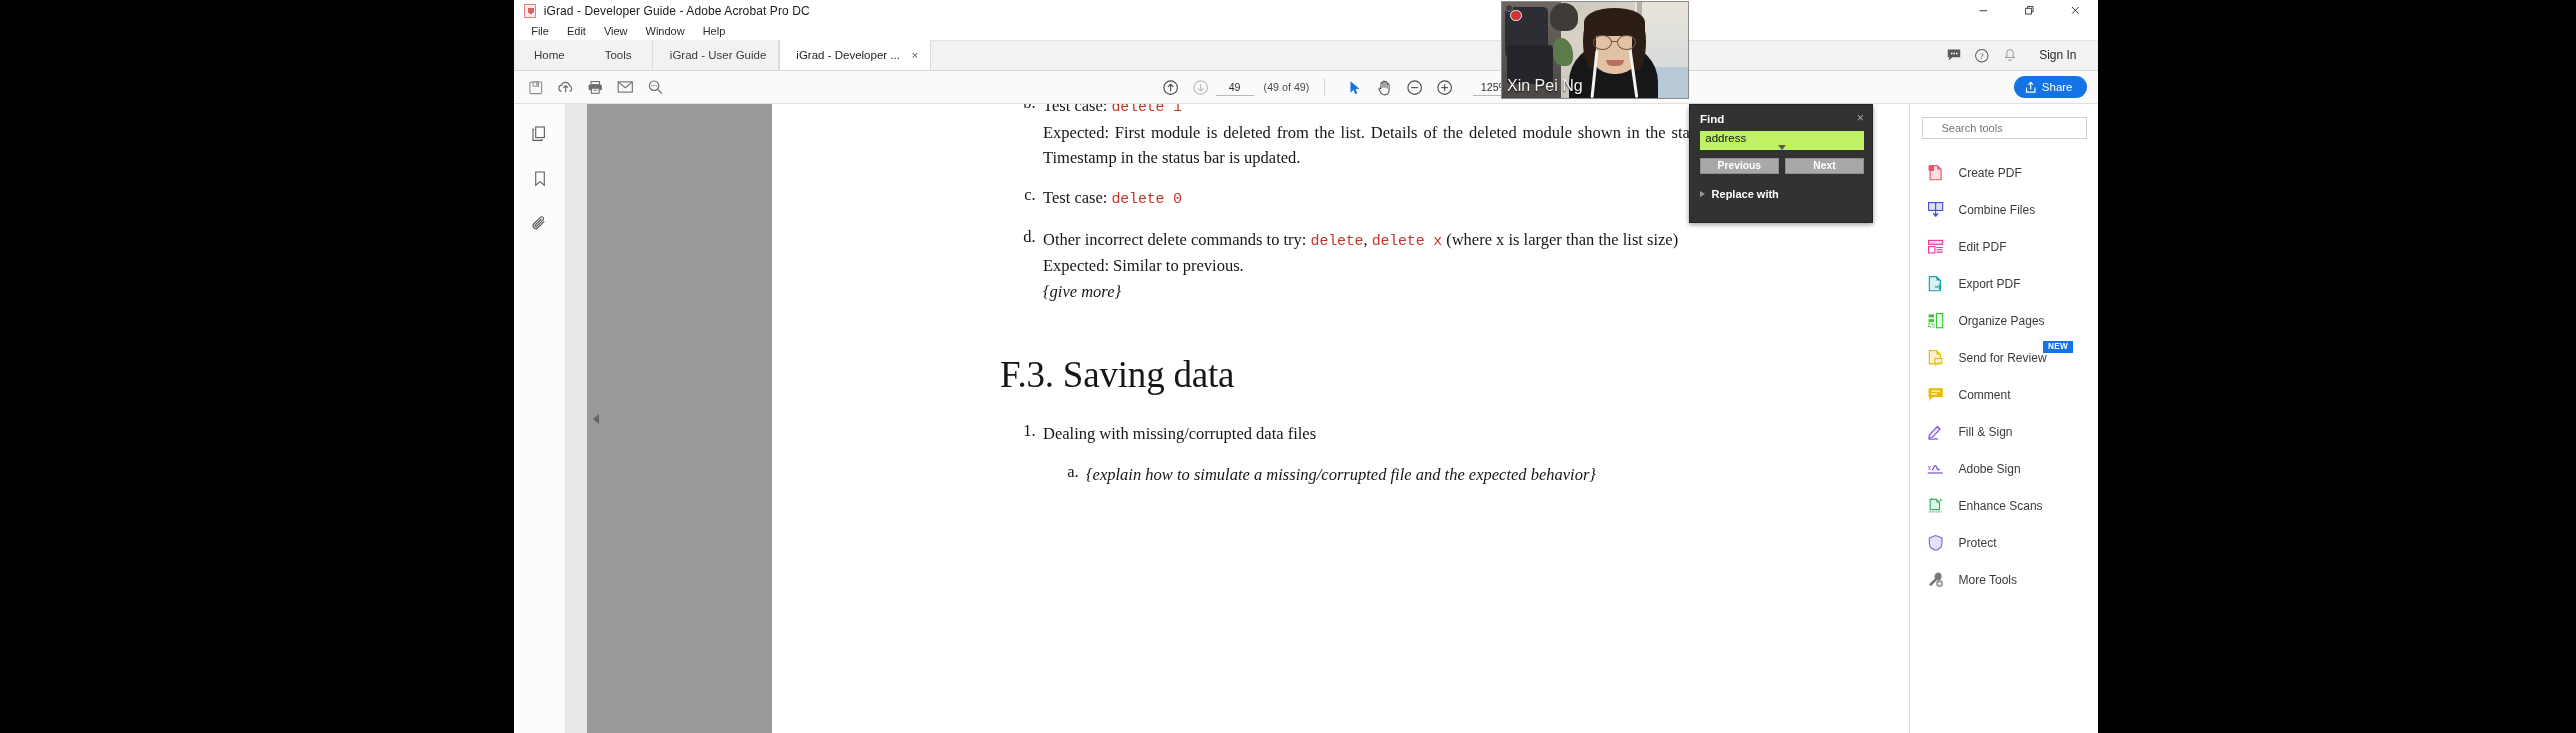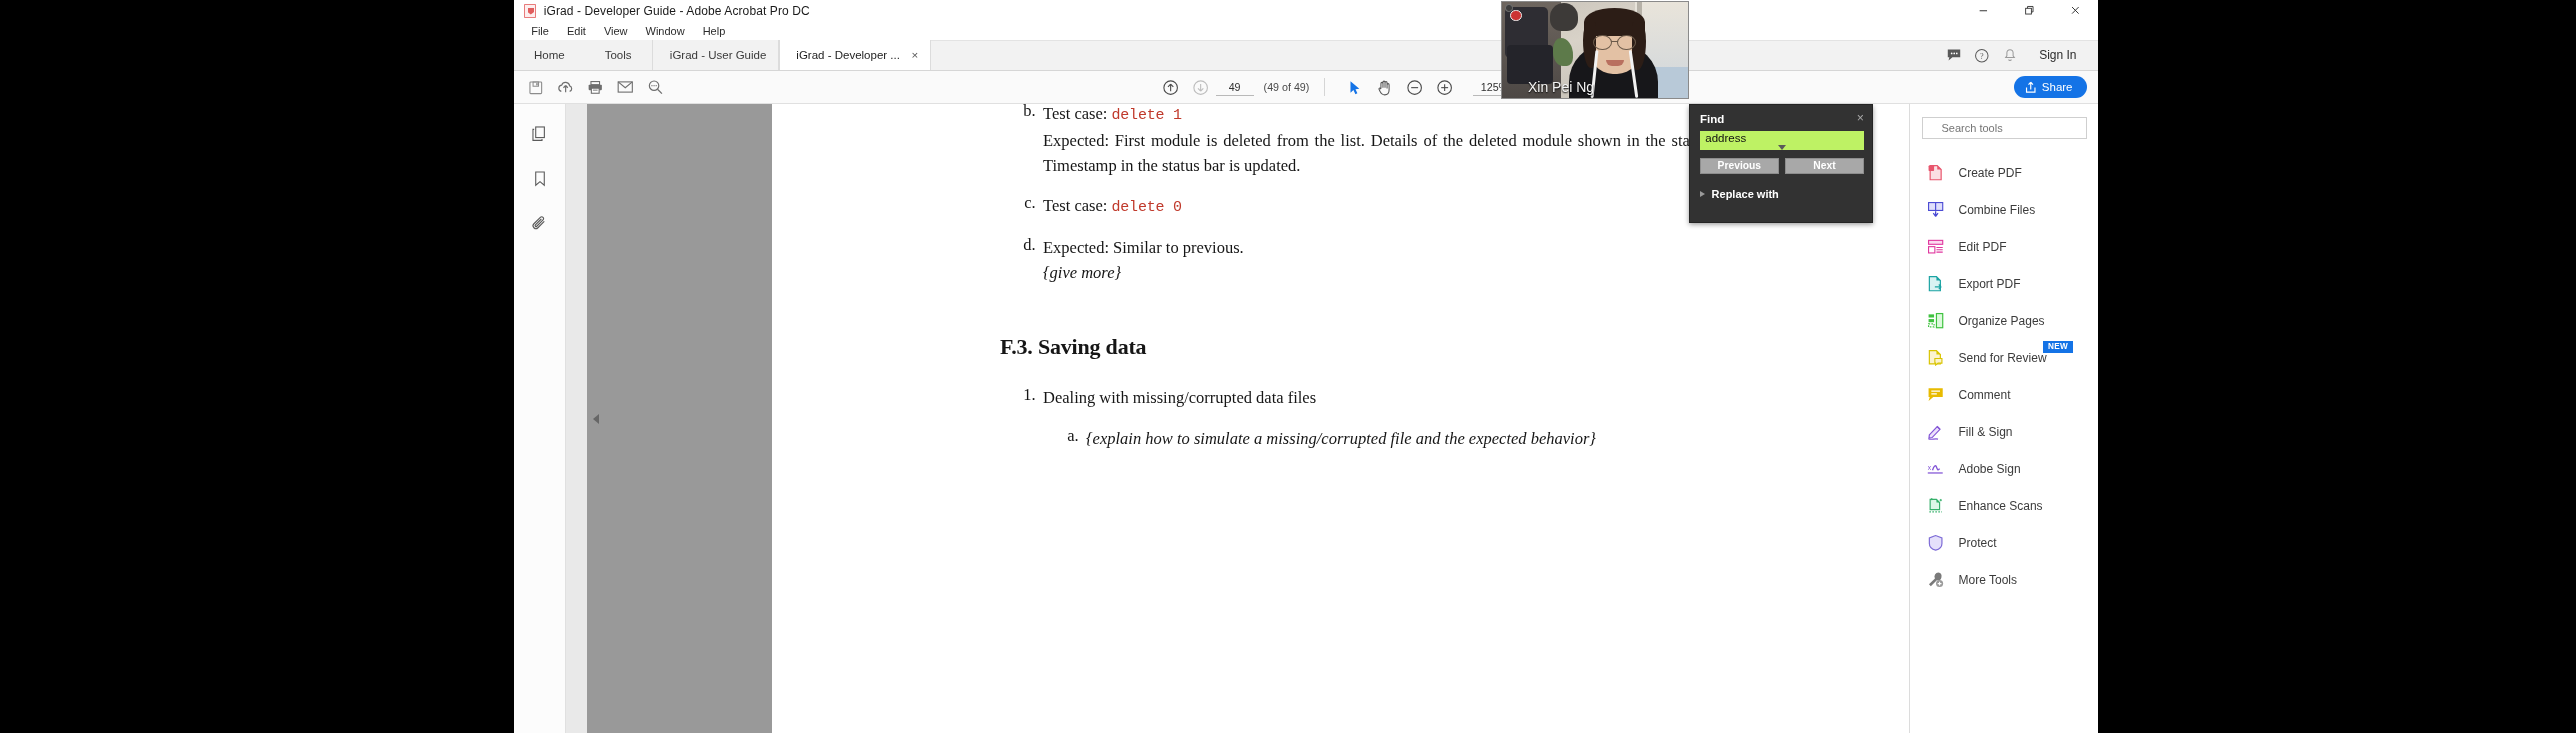--- a/index.html
+++ b/index.html
@@ -69,28 +69,28 @@
   .pagewhite { position:absolute; left:207px; top:0; right:0; height:100%; background:#ffffff; }
   .collapse-l { position:absolute; left:27px; top:50%; transform:translateY(-50%);
                 width:0;height:0;border-top:5.8px solid transparent;border-bottom:5.8px solid transparent;border-right:6.6px solid #666; }
   .collapse-r { position:absolute; right:18px; top:50%; transform:translateY(-50%);
                 width:0;height:0;border-top:5.8px solid transparent;border-bottom:5.8px solid transparent;border-left:6.6px solid #666; }
   .rsplit { position:absolute; right:31px; top:0; width:0.8px; height:100%; background:#d0d0d0;}
   .rsplit2{ position:absolute; right:0px; top:0; width:0.8px; height:100%; background:#d0d0d0;}
   .rstrip { position:absolute; right:0.8px; top:0; width:30px; height:100%; background:#efefef; }
 
   
-  .doc { position:absolute; left:247px; top:8px; width:773px; color:#161616;
+  .doc { position:absolute; left:247px; top:0; width:773px; color:#161616;
          font-family:"Liberation Serif", serif; }
   .litem { display:flex; margin-bottom:0px; }
   .lbl { width:23px; flex:none; text-align:right; padding-right:7.4px; font-size:16.5px; }
   .ltext { font-size:16.5px; line-height:1.52; }
   .mono { font-family:"Liberation Mono", monospace; color:#c0392b; font-size:15px; letter-spacing:-0.2px;}
   .just { text-align:justify; }
-  h2.sec { font-family:"Liberation Serif",serif; font-weight:bold; font-size:22px; margin:49px 0 25px -20px; letter-spacing:-0.2px; }
+  h2.sec { font-family:"Liberation Serif",serif; font-weight:normal; font-size:37px; margin:49px 0 25px -20px; letter-spacing:-0.2px; }
   .clip-top { position:absolute; left:0; top:0; width:100%; height:100%; overflow:hidden; }
 
   
   #findpanel { position:absolute; left:1689px; top:104px; width:184px; height:119px;
                background:#323232; border:0.8px solid #242424; box-shadow:0 1.6px 5px rgba(0,0,0,.4); z-index:40;}
   .find-hd { display:flex; align-items:center; padding:7.4px 8.2px 3.3px 10px; }
   .find-title { color:#ffffff; font-size:11.5px; font-weight:bold; }
   .find-x { margin-left:auto; color:#a9a9a9; font-size:12.3px; line-height:1; }
   .find-inputwrap{ margin:3.3px 8.2px 0 10px; height:19px; background:#bef264; display:flex; align-items:center; padding:0 5px 0 5.8px;flex-direction:column;}
   .find-input { flex:1; border:none; outline:none; font-size:11.5px; color:#111; background:transparent; font-family:"Liberation Sans",sans-serif;}
@@ -136,22 +136,22 @@
   .cam-head { position:absolute; left:86px; top:11.5px; width:54px; height:61px; background:#e3c1a4; border-radius:50% 50% 46% 46%;}
   .cam-hairT{ position:absolute; left:82px; top:6.6px; width:61px; height:28px; background:#2c1d16; border-radius:50% 50% 20% 20%;}
   .cam-hairL{ position:absolute; left:81px; top:20px; width:13px; height:46px; background:#2c1d16; border-radius:40% 10% 30% 60%;}
   .cam-hairR{ position:absolute; left:130px; top:20px; width:14px; height:48px; background:#2c1d16; border-radius:10% 40% 60% 30%;}
   .cam-glassL{position:absolute; left:91px; top:33px; width:19px; height:15.6px; border:1.6px solid #6b5a4a; border-radius:50%;}
   .cam-glassR{position:absolute; left:115px; top:33px; width:19px; height:15.6px; border:1.6px solid #6b5a4a; border-radius:50%;}
   .cam-bridge{position:absolute; left:109px; top:39px; width:7.4px; height:1.6px; background:#6b5a4a;}
   .cam-mouth{ position:absolute; left:104px; top:58px; width:18px; height:6.6px; background:#b9705f; border-radius:0 0 9px 9px;}
   .cam-wire1{ position:absolute; left:91px; top:48px; width:2.5px; height:48px; background:#f2f2f2; border-radius:1.6px; transform:rotate(6deg);}
   .cam-wire2{ position:absolute; left:130px; top:48px; width:2.5px; height:48px; background:#f2f2f2; border-radius:1.6px; transform:rotate(-8deg);}
-  .cam-name { position:absolute; left:5px; bottom:2.5px; color:#f4f4f4; font-size:14px;
-              font-family:"Liberation Sans",sans-serif; text-shadow:0 0.8px 1.6px #000;margin-left:21px; }
+  .cam-name { position:absolute; left:5px; bottom:2.5px; color:#f4f4f4; font-size:16px;
+              font-family:"Liberation Sans",sans-serif; text-shadow:0 0.8px 1.6px #000; }
   .cam-dot  { position:absolute; left:3.3px; top:2.5px; width:7.4px; height:7.4px; border-radius:50%; background:#3d3d3d; border:0.8px solid #777;}
 </style>
 </head>
 <body>
 
 <div id="screen">
 
   <div id="acrobat">
 
     <div class="titlebar">
@@ -368,20 +368,23 @@
               <div class="litem" style="margin-top:15px;">
                 <div class="lbl">c.</div>
                 <div class="ltext">
                   <span>Test case: </span><span class="mono">delete 0</span>
                 </div>
               </div>
 
               <div class="litem" style="margin-top:15px;">
                 <div class="lbl">d.</div>
                 <div class="ltext">
+                  <div>
+                    <span>Other incorrect delete commands to try: </span><span class="mono">delete</span><span>, </span><span class="mono">delete x</span><span> (where x is larger than the list size)</span>
+                  </div>
                   <div>Expected: Similar to previous.</div>
                   <div style="font-style:italic;">{give more}</div>
                 </div>
               </div>
 
               <h2 class="sec">F.3. Saving data</h2>
 
               <div class="litem">
                 <div class="lbl">1.</div>
                 <div class="ltext">Dealing with missing/corrupted data files</div>

